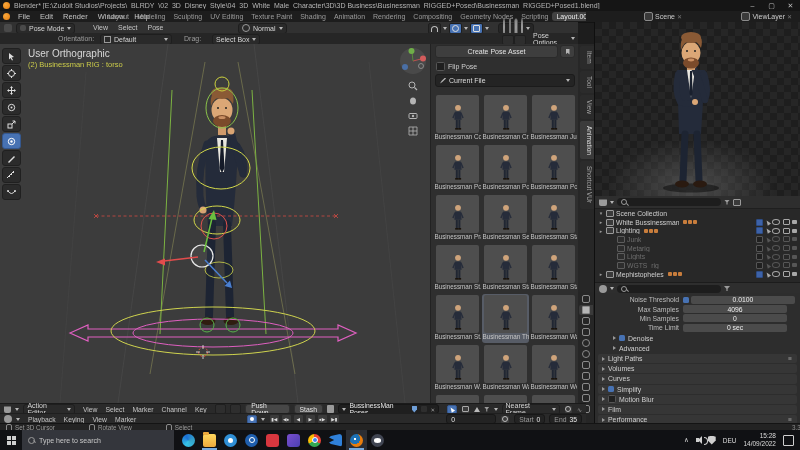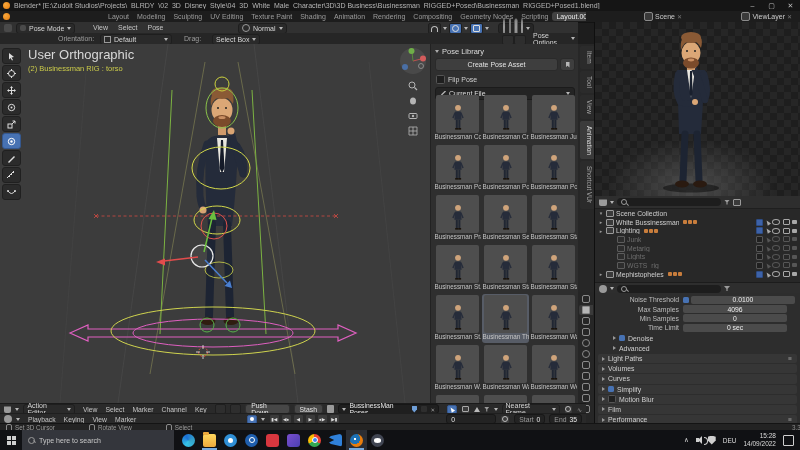--- a/index.html
+++ b/index.html
@@ -46,21 +46,21 @@
   .sphere-slot.pressed{background:#5a5a5a}
 
   
   #tool-settings{left:0;top:33px;width:578px;height:11px;background:#262626;border-bottom:1px solid #1b1b1b}
   .tslabel{font-size:7px;color:#9e9e9e}
   .toggle2{width:10px;height:8px;background:#2e2e2e;border:1px solid #1f1f1f;border-radius:2px}
 
   
   #viewport{left:0;top:44px;width:430px;height:359px;background:#3c3c3c;overflow:hidden}
   #vp-overlay-text{position:absolute;left:28px;top:3px;line-height:1.3}
-  #vp-view-mode{font-size:13px;color:#d8d8d8}
+  #vp-view-mode{font-size:10px;color:#d8d8d8}
   #vp-active-item{font-size:7.5px;color:#cbcb4a}
   #left-toolbar{position:absolute;left:2px;top:4px;display:flex;flex-direction:column;gap:1px}
   .tool{width:17px;height:14px;background:#2b2b2b;border:1px solid #202020;border-radius:3px;display:flex;align-items:center;justify-content:center}
   .tool[data-state="active"]{background:#4772b3;border-color:#35588f}
   .tool svg{display:block}
 
   
   #sidebar{left:430px;top:44px;width:148px;height:359px;background:#2f2f2f;border-left:1px solid #222;overflow:hidden}
   #pl-header{display:flex;align-items:center;gap:3px;padding:3px 4px 1px 4px;font-size:7.5px;color:#dcdcdc}
   .tri-d{width:0;height:0;border-top:3.5px solid #aaa;border-left:2.5px solid transparent;border-right:2.5px solid transparent}
@@ -224,20 +224,28 @@
     <span id="win-title">Blender* [E:\Zudoit Studios\Projects\_BLRDY_\02_3D_Disney_Style\04_3D_White_Male_Character\3D\3D Business\Businessman_RIGGED+Posed\Businessman_RIGGED+Posed1.blend]</span>
     <div id="win-controls">
       <span>–</span>
       <span>▢</span>
       <span>✕</span>
     </div>
   </div>
 
   <div id="menubar" class="abs">
     <span class="abs" style="left:3px;top:2px;width:7px;height:7px;border-radius:50%;background:radial-gradient(circle at 35% 35%,#f7a73c,#e87d0d)"></span>
+    <div id="menus">
+
+    <span class="mi">File</span>
+        <span class="mi">Edit</span>
+        <span class="mi">Render</span>
+        <span class="mi">Window</span>
+        <span class="mi">Help</span>
+      </div>
     <div id="workspaces">
       <div style="display:flex">
 
       <span class="ws">Layout</span>
           <span class="ws">Modeling</span>
           <span class="ws">Sculpting</span>
           <span class="ws">UV Editing</span>
           <span class="ws">Texture Paint</span>
           <span class="ws">Shading</span>
           <span class="ws">Animation</span>
@@ -468,24 +476,20 @@
           <svg width="9" height="9">
             <path d="M1 3 Q4.5 8 8 3" fill="none" stroke="#ddd"></path>
             <circle cx="1" cy="3" r="1" fill="#ddd"></circle>
             <circle cx="8" cy="3" r="1" fill="#ddd"></circle>
           </svg>
         </span>
     </div>
   </div>
 
   <div id="sidebar" class="abs">
-    <div id="pl-header">
-      <span class="tri-d"></span>
-      <span>Pose Library</span>
-    </div>
     <div id="pl-create-row">
       <span id="pl-create">Create Pose Asset</span>
       <span id="pl-bookmark"></span>
     </div>
     <div id="pl-flip">
       <span class="chkbox"></span>
       <span>Flip Pose</span>
     </div>
     <div id="pl-source">
       <span class="pencil"></span>

